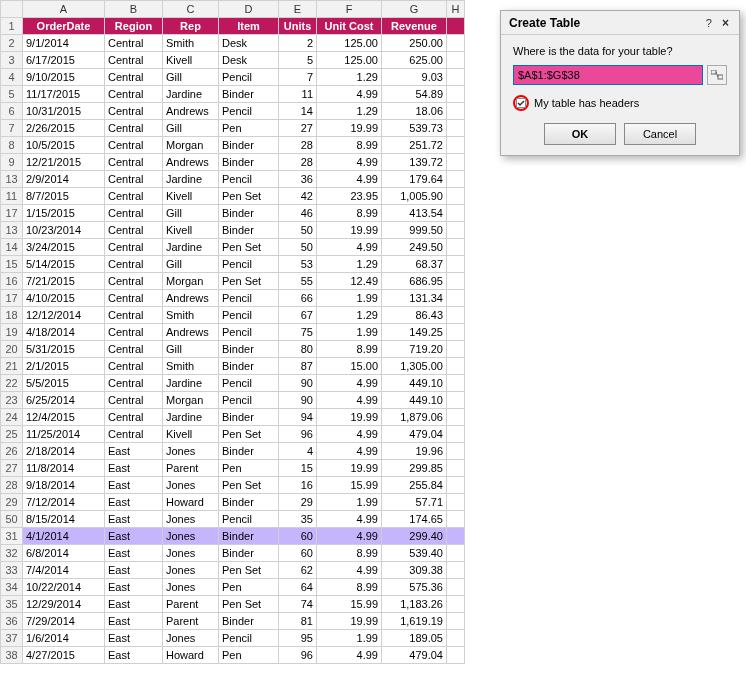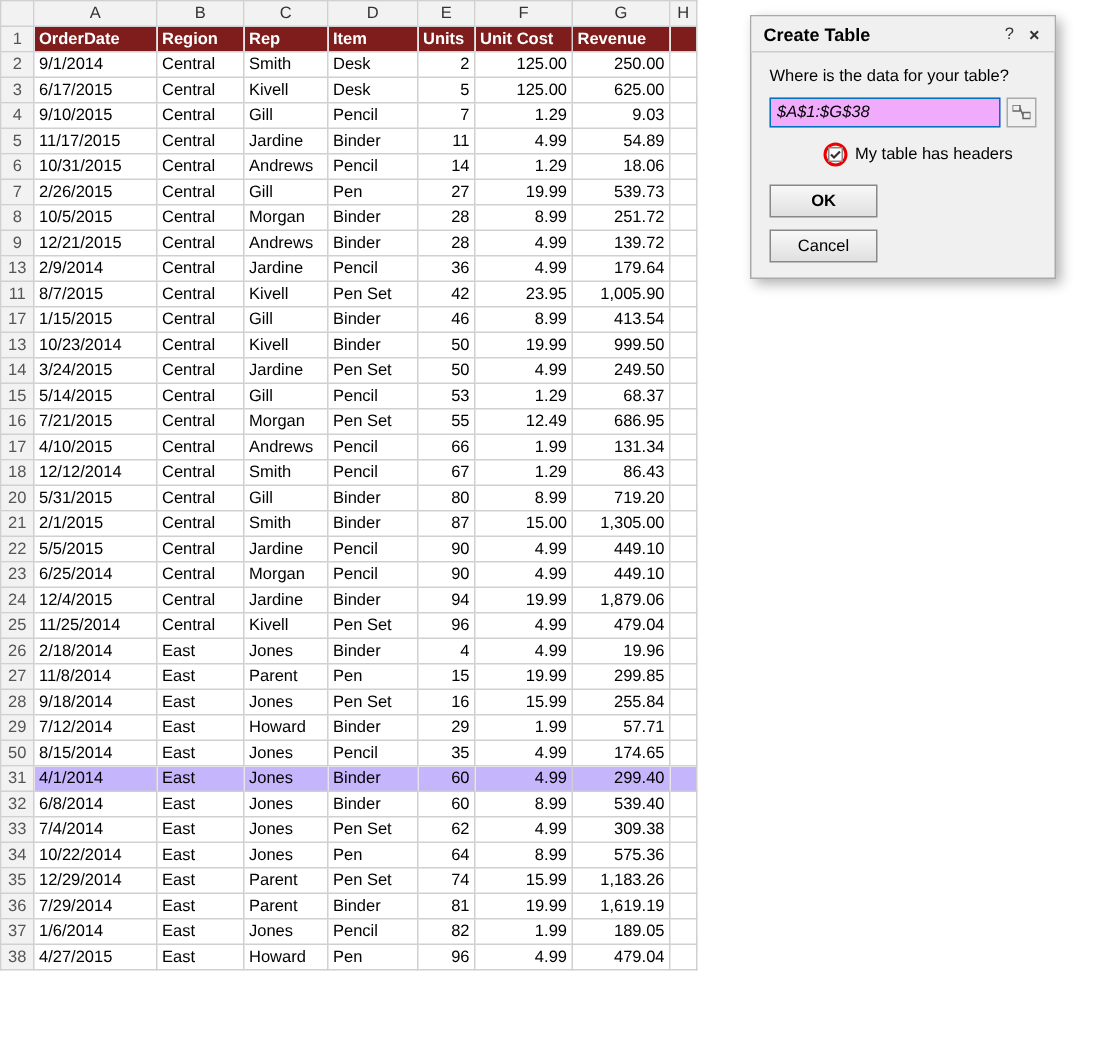--- a/index.html
+++ b/index.html
@@ -48,24 +48,24 @@
     
     table.sheet .col-header {
       background: #f2f2f2;
       text-align: center;
       font-weight: normal;
       color: #333;
     }
 
     
     .header-row td {
-      background: #7f1d1d;
+      background: #be185d;
       color: #fff;
       font-weight: bold;
-      text-align: left;
+      text-align: center;
     }
     .header-row .row-num {
       background: #f2f2f2;
       color: #555;
       font-weight: normal;
     }
 
     
     .data-row td {
       background: #fff;
@@ -96,21 +96,21 @@
     .col-g   { width: 65px; }
     .col-h   { width: 18px; }
 
     td.right { text-align: right; }
 
     
     .dialog-overlay {
       position: absolute;
       top: 10px;
       left: 500px;
-      width: 204px;
+      width: 240px;
       background: #f0f0f0;
       border: 1px solid #aaa;
       box-shadow: 3px 3px 8px rgba(0,0,0,0.3);
       z-index: 100;
     }
 
     .dialog-titlebar {
       background: #f0f0f0;
       border-bottom: 1px solid #ccc;
       padding: 4px 8px;
@@ -161,46 +161,44 @@
       display: flex;
       align-items: center;
       margin-bottom: 10px;
       gap: 4px;
     }
 
     .dialog-input {
       flex: 1;
       height: 20px;
       border: 1px solid #0070c0;
-      background: #f0abfc;
+      background: #ec4899;
       padding: 1px 4px;
       font-size: 11px;
       color: #000;
       outline: none;
-      font-style: italic;
     }
 
     .dialog-range-btn {
       width: 20px;
       height: 20px;
       background: #f0f0f0;
       border: 1px solid #aaa;
       cursor: pointer;
       display: flex;
       align-items: center;
       justify-content: center;
       font-size: 9px;
     }
 
     .dialog-checkbox-row {
       display: flex;
       align-items: center;
       margin-bottom: 12px;
       gap: 5px;
-      margin-left: 36px;
     }
 
     .checkbox-circle {
       width: 16px;
       height: 16px;
       border: 2px solid #e00;
       border-radius: 50%;
       display: flex;
       align-items: center;
       justify-content: center;
@@ -219,21 +217,20 @@
 
     .checkbox-label {
       font-size: 11px;
       color: #000;
     }
 
     .dialog-buttons {
       display: flex;
       justify-content: center;
       gap: 8px;
-      flex-direction: column;
     }
 
     .btn-ok {
       width: 72px;
       height: 22px;
       background: linear-gradient(to bottom, #f8f8f8, #e0e0e0);
       border: 1px solid #888;
       cursor: pointer;
       font-size: 11px;
       font-weight: bold;
@@ -470,20 +467,31 @@
           <td>12/12/2014</td>
           <td>Central</td>
           <td>Smith</td>
           <td>Pencil</td>
           <td class="right">67</td>
           <td class="right">1.29</td>
           <td class="right">86.43</td>
           <td></td>
         </tr>
         <tr class="data-row">
+          <td class="row-num">19</td>
+          <td>4/18/2014</td>
+          <td>Central</td>
+          <td>Andrews</td>
+          <td>Pencil</td>
+          <td class="right">75</td>
+          <td class="right">1.99</td>
+          <td class="right">149.25</td>
+          <td></td>
+        </tr>
+        <tr class="data-row">
           <td class="row-num">20</td>
           <td>5/31/2015</td>
           <td>Central</td>
           <td>Gill</td>
           <td>Binder</td>
           <td class="right">80</td>
           <td class="right">8.99</td>
           <td class="right">719.20</td>
           <td></td>
         </tr>
@@ -662,21 +670,21 @@
           <td class="right">19.99</td>
           <td class="right">1,619.19</td>
           <td></td>
         </tr>
         <tr class="data-row">
           <td class="row-num">37</td>
           <td>1/6/2014</td>
           <td>East</td>
           <td>Jones</td>
           <td>Pencil</td>
-          <td class="right">82</td>
+          <td class="right">95</td>
           <td class="right">1.99</td>
           <td class="right">189.05</td>
           <td></td>
         </tr>
         <tr class="data-row">
           <td class="row-num">38</td>
           <td>4/27/2015</td>
           <td>East</td>
           <td>Howard</td>
           <td>Pen</td>

